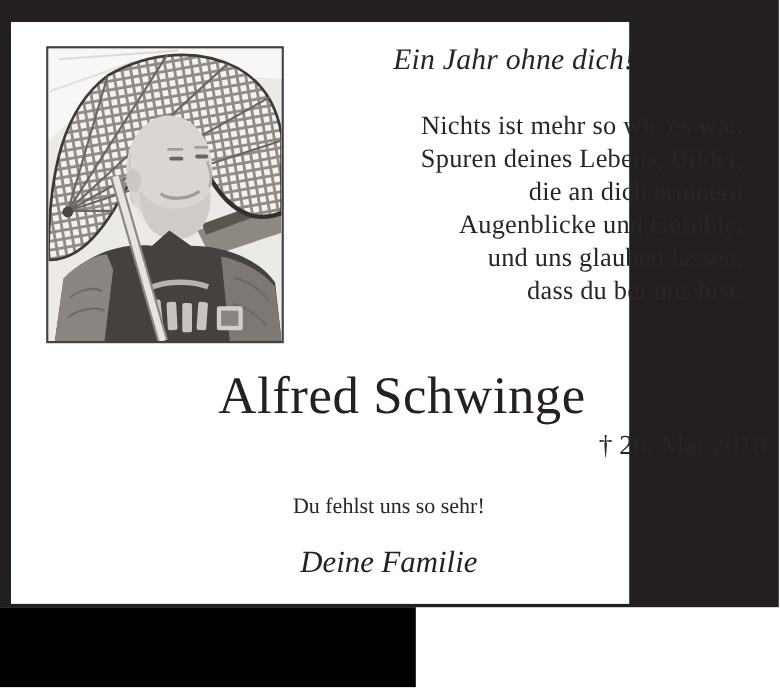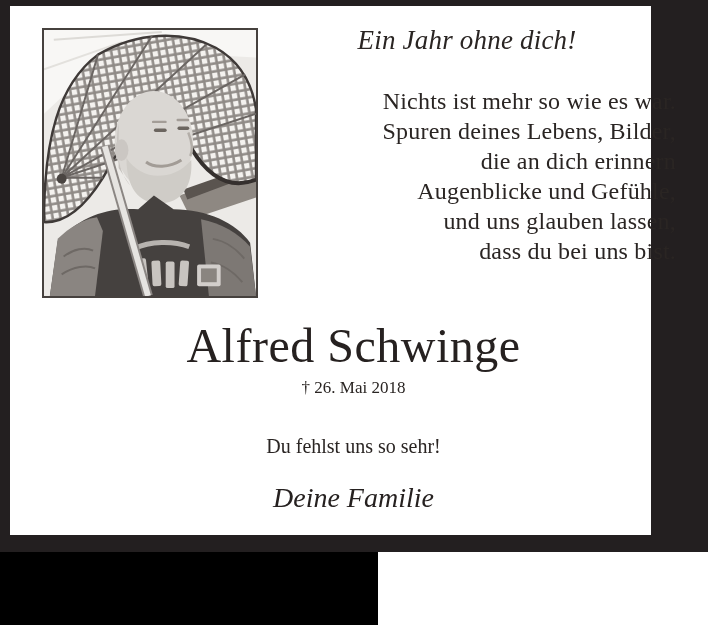--- a/index.html
+++ b/index.html
@@ -7,32 +7,32 @@
     --redaction:#000000;
     --ink:#2a2523;
     --card-bg:#ffffff;
   }
   html,body{margin:0;padding:0;background:#ffffff;}
   .stage{
     position:relative;width:709px;height:625px;background:#ffffff;overflow:hidden;
     font-family:"Liberation Serif","DejaVu Serif",serif;color:var(--ink);
   }
   .frame{position:absolute;left:0;top:0;width:708px;height:552px;background:var(--frame);}
-  .card{position:absolute;left:10px;top:6px;width:641px;height:529px;background:var(--card-bg);}
+  .card{position:absolute;left:10px;top:20px;width:562px;height:529px;background:var(--card-bg);}
   .photo{
     position:absolute;left:32px;top:22px;width:212px;height:266px;
     border:2px solid #46413e;background:#e8e6e3;overflow:hidden;
   }
   .photo svg{display:block;width:100%;height:100%;}
   .txt{position:absolute;text-align:center;white-space:nowrap;}
   .heading{left:248px;top:19px;width:418px;font-style:italic;font-size:27px;letter-spacing:.2px;}
   .poem{position:absolute;left:248px;top:80px;width:418px;text-align:right;
         font-size:24px;line-height:30px;letter-spacing:.2px;}
-  .name{left:0;top:312px;width:687px;font-size:48px;letter-spacing:.5px;color:#262120;}
-  .date{left:0;top:372px;width:687px;font-size:17px;}
+  .name{left:0;top:312px;width:687px;font-size:48px;letter-spacing:.5px;color:#262120;padding-left:12px;}
+  .date{left:0;top:372px;width:687px;font-size:25px;text-align:right;}
   .closing{left:0;top:429px;width:687px;font-size:20px;}
   .signature{left:0;top:476px;width:687px;font-size:28px;font-style:italic;font-weight:normal;color:#262120;}
   .redaction{position:absolute;left:0;top:552px;width:378px;height:73px;background:var(--redaction);}
 </style>
 </head>
 <body>
 
 <div class="stage">
 
   <div class="frame">

